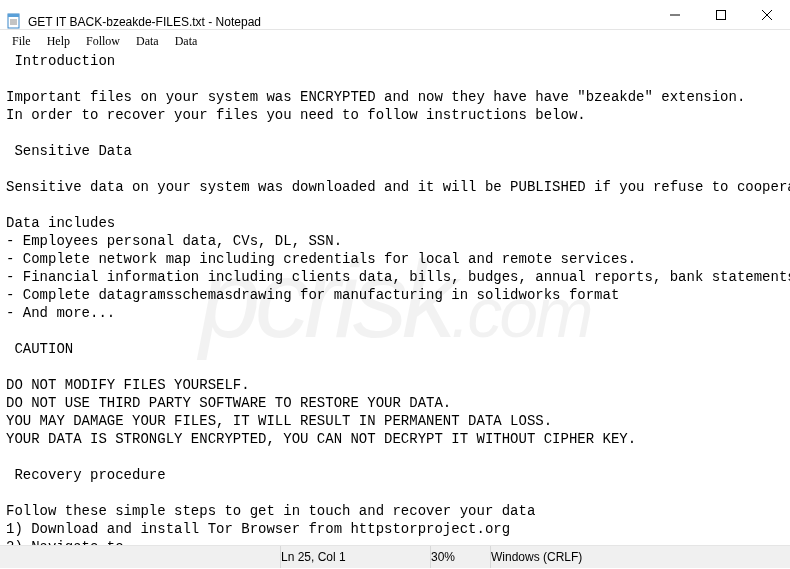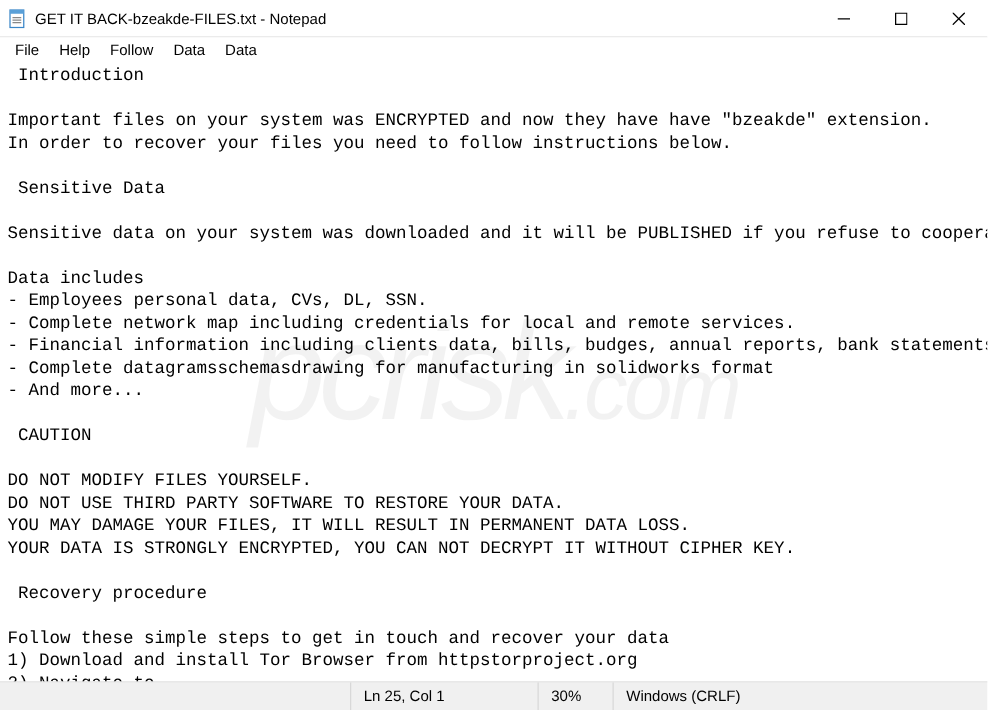--- a/index.html
+++ b/index.html
@@ -7,21 +7,21 @@
     width: 790px;
     height: 569px;
     font-family: "Segoe UI", Tahoma, sans-serif;
     background: #ffffff;
     overflow: hidden;
     position: relative;
   }
   .titlebar {
     height: 30px;
     display: flex;
-    align-items: center;
+    align-items: flex-end;
     background: #ffffff;
     border-bottom: 1px solid #e5e5e5;
   }
   .titlebar-icon {
     width: 16px; height: 16px;
     margin-left: 6px;
     display: inline-flex; align-items: center; justify-content: center;
   }
   .titlebar-title {
     font-size: 12px;
@@ -32,24 +32,25 @@
   .win-controls { display: flex; height: 100%; }
   .win-btn {
     width: 46px; height: 30px;
     display: flex; align-items: center; justify-content: center;
     font-size: 10px;
   }
   .win-btn svg { pointer-events:none; }
   .menubar {
     height: 20px;
     display: flex;
-    align-items: center;
+    align-items: flex-end;
     padding: 0 4px;
     font-size: 12px;
     background:#fff;
+    font-family:Liberation Serif, serif;
   }
   .menu-item { padding: 1px 8px; }
   .content {
     height: 495px;
     overflow: hidden;
     position: relative;
   }
   .content-text {
     font-family: Consolas, "Courier New", monospace;
     font-size: 14px;
@@ -63,21 +64,21 @@
     border-top: 1px solid #e5e5e5;
     background: #f0f0f0;
     display: flex;
     font-size: 12px;
     align-items: center;
   }
   .status-cell {
     border-left: 1px solid #d8d8d8;
     height: 100%;
     display:flex; align-items:center;
-    padding: 0 10px;
+    padding: 0 0;
   }
   .status-cell.first { border-left:none; width: 280px; }
   .watermark {
     position: absolute;
     top: 50%; left: 50%;
     transform: translate(-50%, -50%);
     font-size: 110px;
     font-weight: 400;
     font-style: italic;
     color: rgba(0,0,0,0.05);

